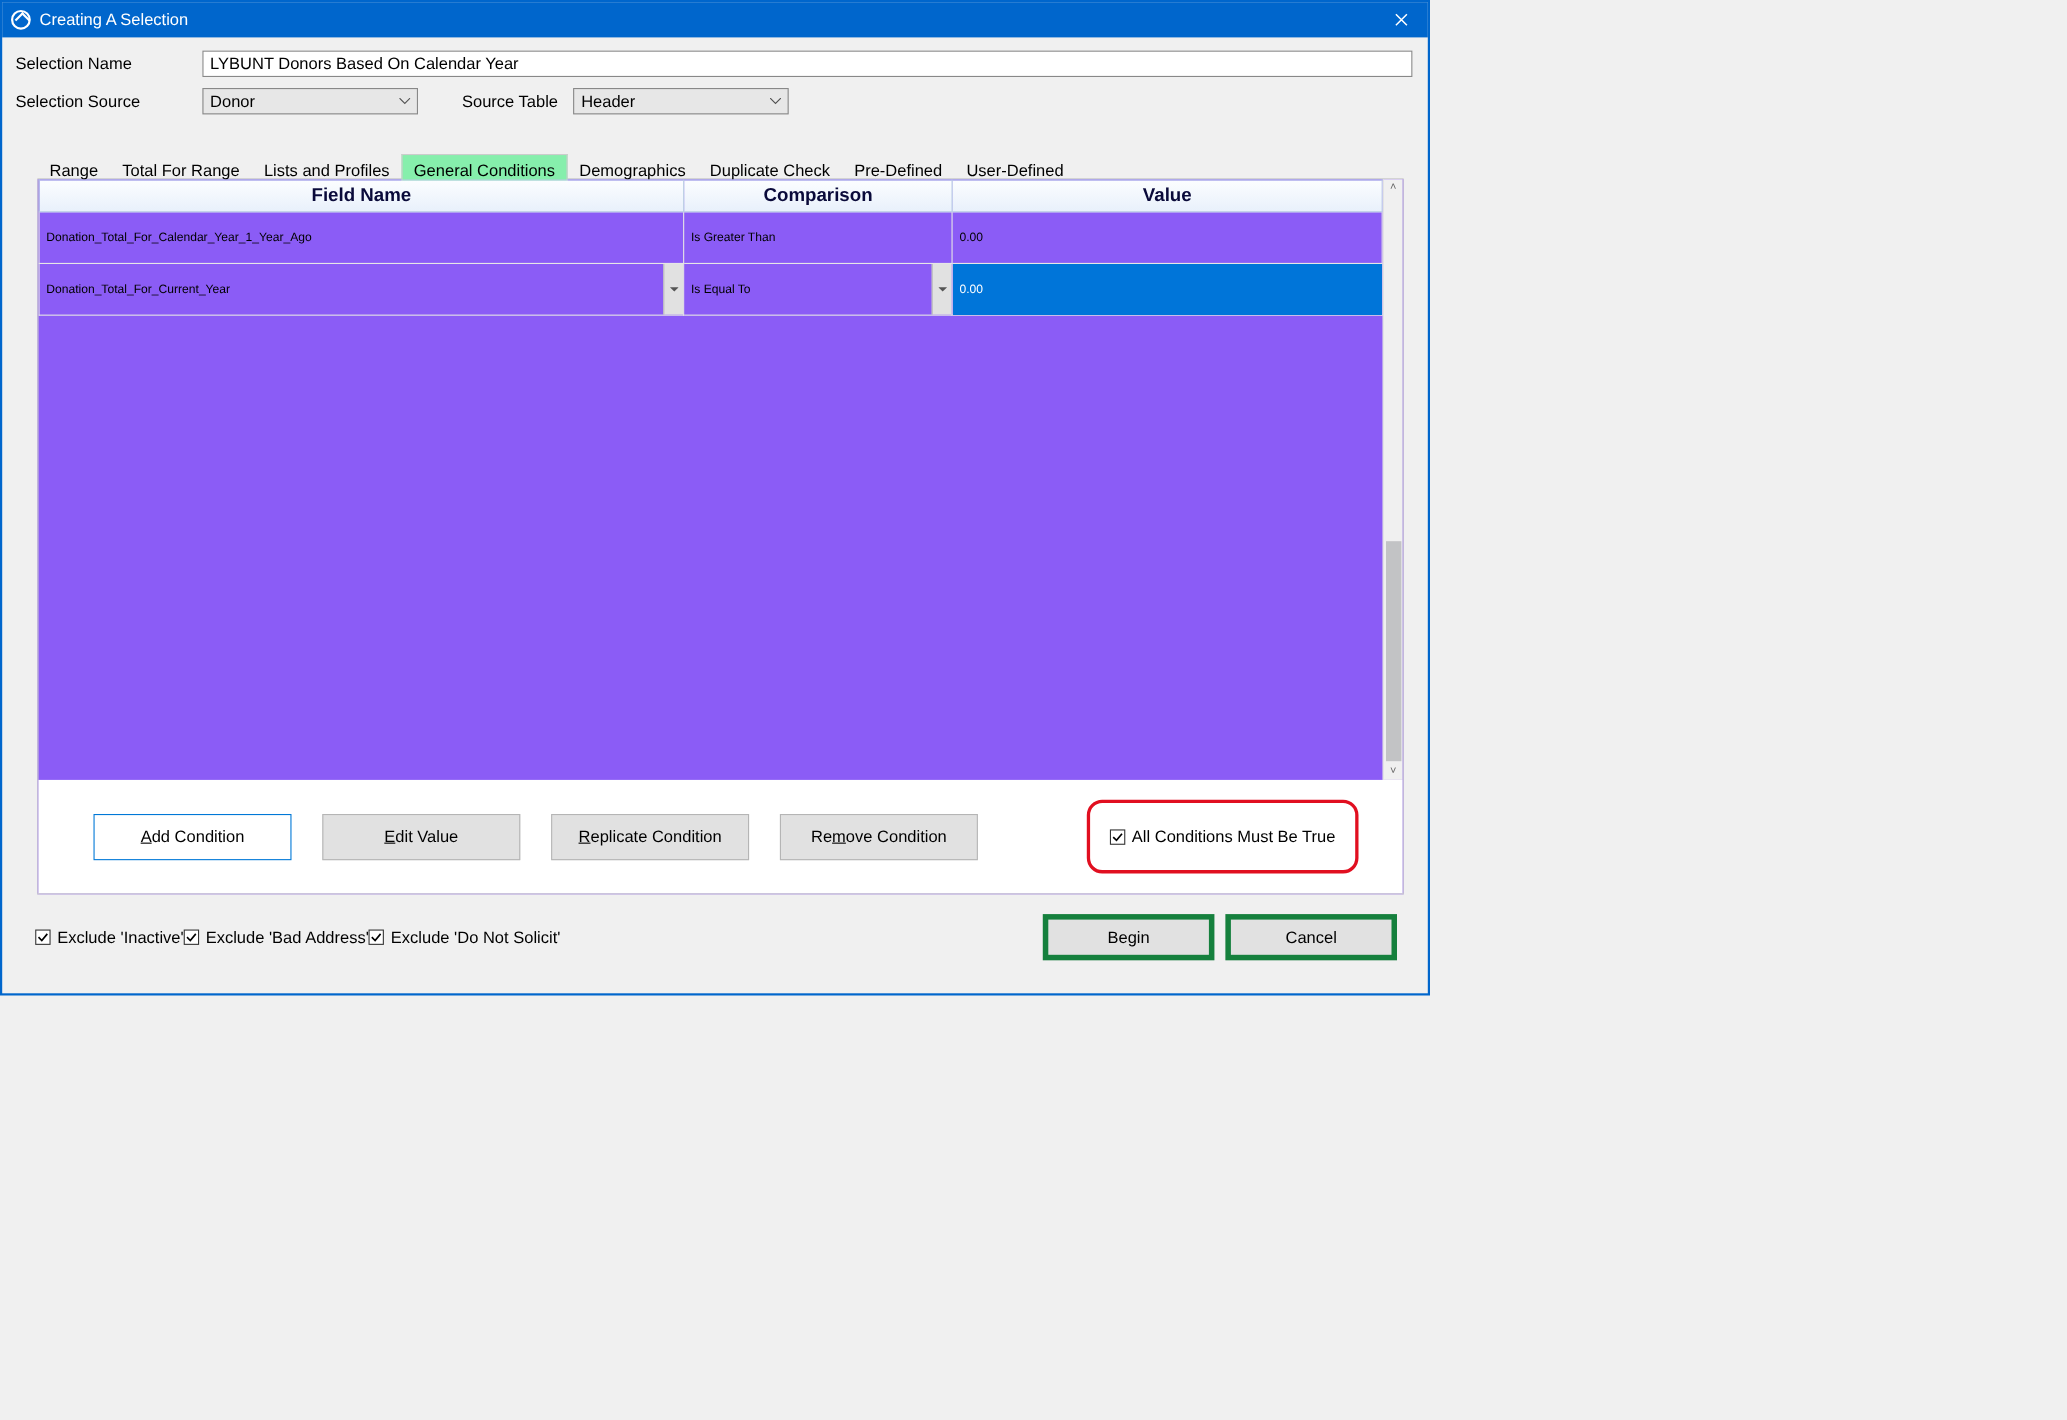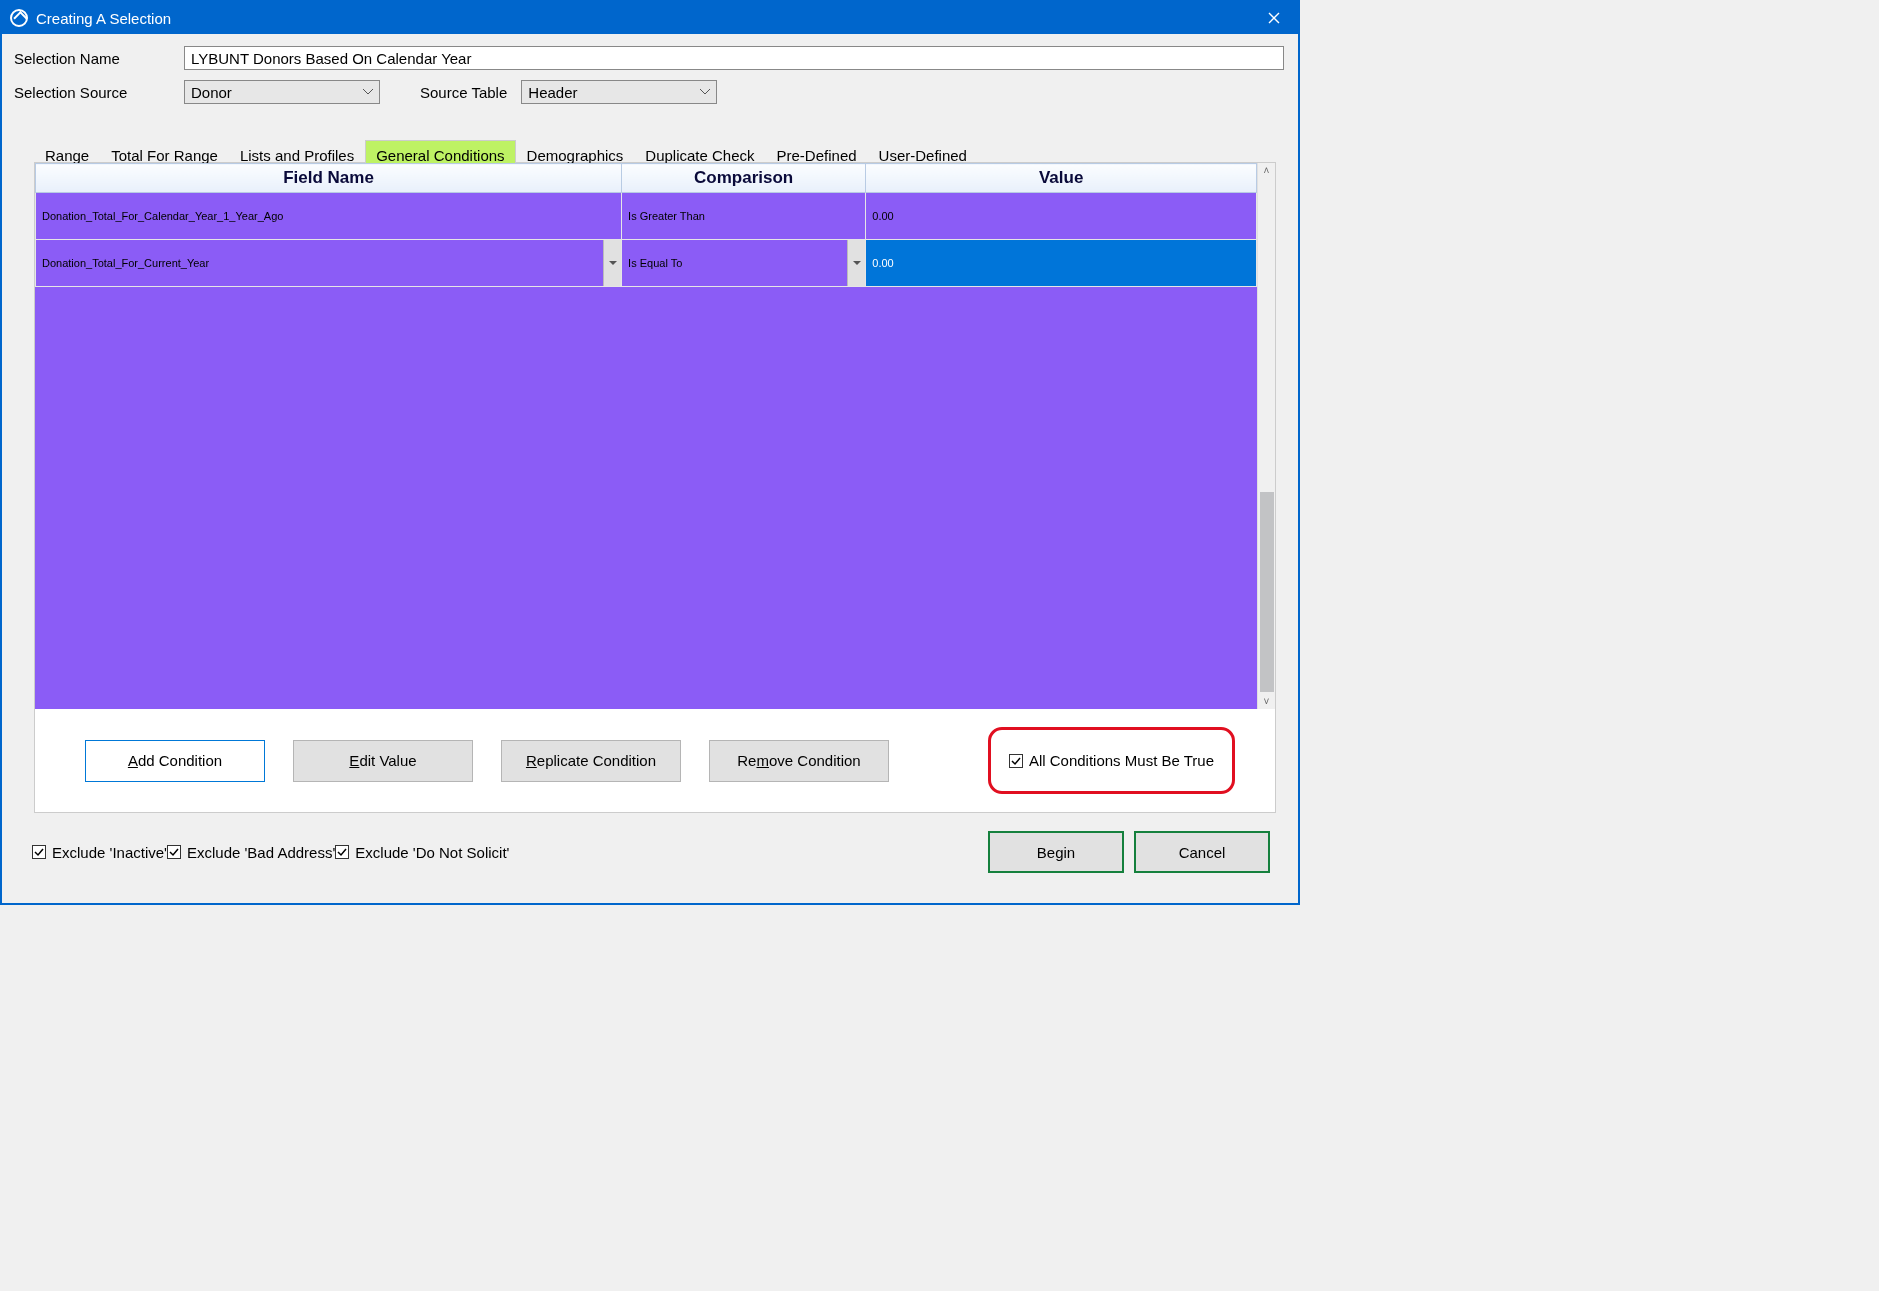--- a/index.html
+++ b/index.html
@@ -107,21 +107,21 @@
     padding: 6px 10px;
     color: #000;
     cursor: pointer;
     border: 1px solid transparent;
     border-bottom: none;
     position: relative;
     top: 8px;
     background: transparent;
   }
   .tab.active {
-    background: #bef264;
+    background: #86efac;
     border-color: #ccc;
   }
 
   .tab-panel {
     background: #8b5cf6;
     border: 1px solid #ccc;
     border-top: none;
     margin-left: 20px;
     margin-right: 10px;
     flex: 1;
@@ -249,23 +249,23 @@
     display: flex;
     align-items: center;
     padding: 18px 16px 18px 18px;
   }
   .footer-row .right-btns {
     margin-left: auto;
     display: flex;
     gap: 10px;
   }
   .footer-btn {
-    border: 2px solid #15803d;
+    border: 5px solid #15803d;
     background: #e1e1e1;
-    width: 136px;
+    width: 156px;
     height: 42px;
     font-size: 15px;
     cursor: pointer;
   }
 </style>
 </head>
 <body>
 
 <div class="window">
 

